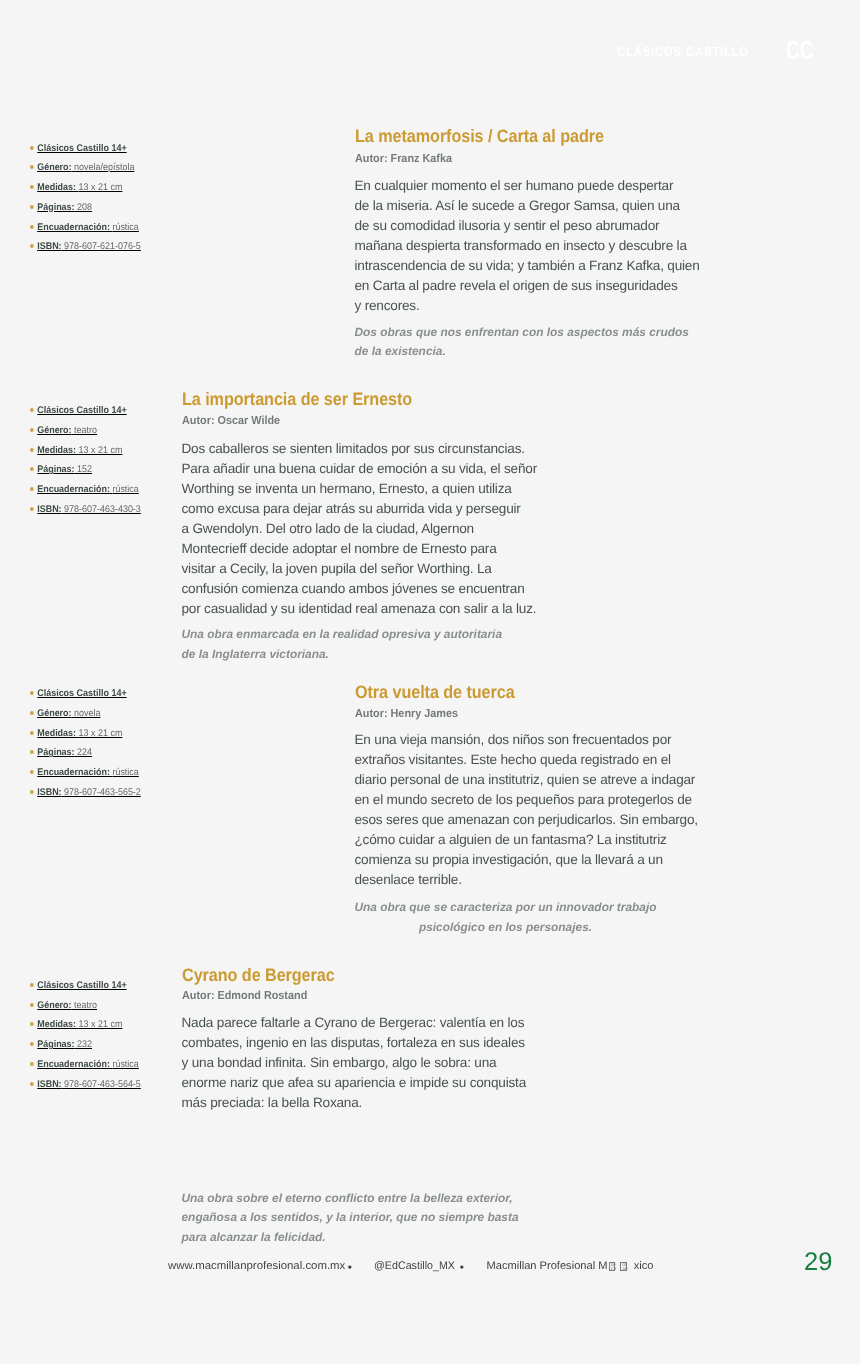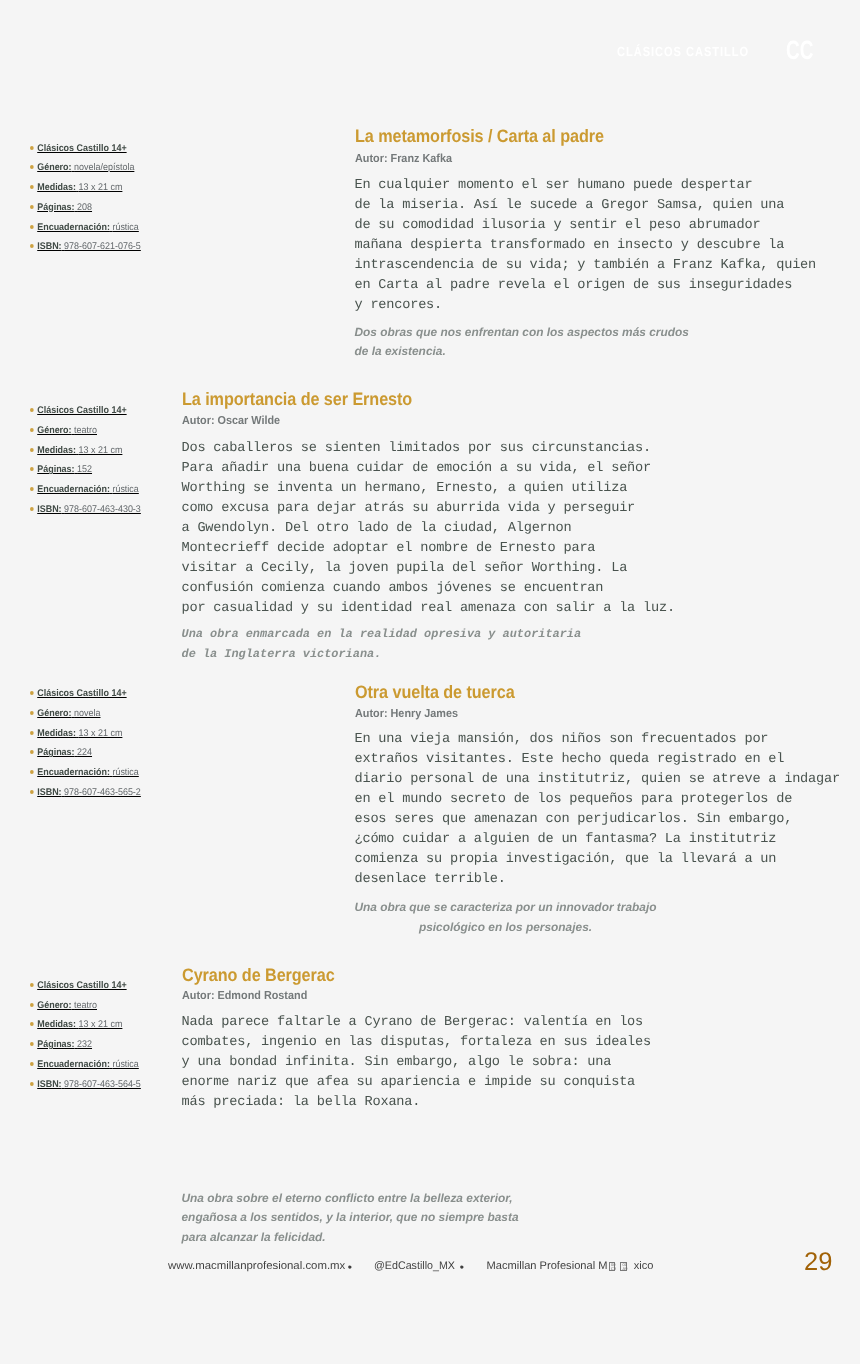--- a/index.html
+++ b/index.html
@@ -34,41 +34,41 @@
 
   .block{position:absolute;}
   .title{position:absolute;left:0;color:#cb9a31;font-size:18px;font-weight:700;line-height:18px;
     letter-spacing:-0.08px;font-family:"Liberation Sans",sans-serif;white-space:nowrap;
     transform:scaleX(0.9);transform-origin:0 0;}
   .author{position:absolute;left:0;color:#74797a;font-size:11.6px;font-weight:700;line-height:13px;
     font-family:"Liberation Sans",sans-serif;white-space:nowrap;
     transform:scaleX(0.935);transform-origin:0 0;}
   .body{position:absolute;left:0;color:#49534e;font-size:13.6px;letter-spacing:-0.2px;line-height:20.05px;
     font-family:"Liberation Sans",sans-serif;margin:0;}
-  .body span{display:block;white-space:nowrap;font-family:Liberation Mono, monospace;}
+  .body span{display:block;white-space:nowrap;}
   .tag{position:absolute;left:0;color:#898f8d;font-size:11.9px;line-height:19.45px;font-style:italic;font-weight:700;
     font-family:"Liberation Sans",sans-serif;margin:0;}
   .tag span{display:block;white-space:nowrap;}
 
   
   .footer{position:absolute;left:0;top:1259.5px;width:847px;height:16px;font-size:11.1px;line-height:13px;
     color:#3f3f3f;font-family:"Liberation Sans",sans-serif;white-space:nowrap;}
   .footer > span{position:absolute;top:0;display:inline-block;}
   .footer .f-web{left:168px;transform:scaleX(1.027);transform-origin:0 0;}
   .footer .f-sep1{left:347.8px;font-size:12px;top:1px;}
   .footer .f-social{left:374px;transform:scaleX(0.963);transform-origin:0 0;}
   .footer .f-sep2{left:459.8px;font-size:12px;top:1px;}
   .footer .f-org{left:486.6px;}
   .tofu{display:inline-block;width:6.6px;height:8.6px;border:1px solid #7a7a7a;
     position:relative;margin:0 3.6px 0 1.4px;vertical-align:-2px;box-sizing:border-box;}
   .tofu i{position:absolute;font-style:normal;font-family:"Liberation Sans",sans-serif;
     font-size:4px;line-height:4px;color:#6d6d6d;}
   .tofu i.a{left:1.1px;top:0.4px;}
   .tofu i.b{left:1.1px;top:3.9px;}
-  .pageno{position:absolute;left:804px;top:1249px;font-size:25.5px;line-height:27px;color:#a16207;
+  .pageno{position:absolute;left:804px;top:1249px;font-size:25.5px;line-height:27px;color:#15803d;
     font-family:"Liberation Sans",sans-serif;}
 </style>
 </head>
 <body>
 
 <div class="page">
   <div class="brand-line">CLÁSICOS CASTILLO</div>
   <div class="brand-mark">CC</div>
 
   <div id="entries">
@@ -119,21 +119,21 @@
             <span>Dos caballeros se sienten limitados por sus circunstancias.</span>
             <span>Para añadir una buena cuidar de emoción a su vida, el señor</span>
             <span>Worthing se inventa un hermano, Ernesto, a quien utiliza</span>
             <span>como excusa para dejar atrás su aburrida vida y perseguir</span>
             <span>a Gwendolyn. Del otro lado de la ciudad, Algernon</span>
             <span>Montecrieff decide adoptar el nombre de Ernesto para</span>
             <span>visitar a Cecily, la joven pupila del señor Worthing. La</span>
             <span>confusión comienza cuando ambos jóvenes se encuentran</span>
             <span>por casualidad y su identidad real amenaza con salir a la luz.</span>
           </p>
-          <p class="tag" style="top: 625.4px; font-family: Liberation Mono, monospace;">
+          <p class="tag" style="top: 625.4px;">
             <span>Una obra enmarcada en la realidad opresiva y autoritaria</span>
             <span>de la Inglaterra victoriana.</span>
           </p>
         </div>
       </div>
       <div class="entry">
         <div class="meta" style="top: 688.2px; left: 30px;">
           <ul>
             <li><b>Clásicos Castillo 14+</b></li>
             <li><b>Género:</b> <span>novela</span></li>

